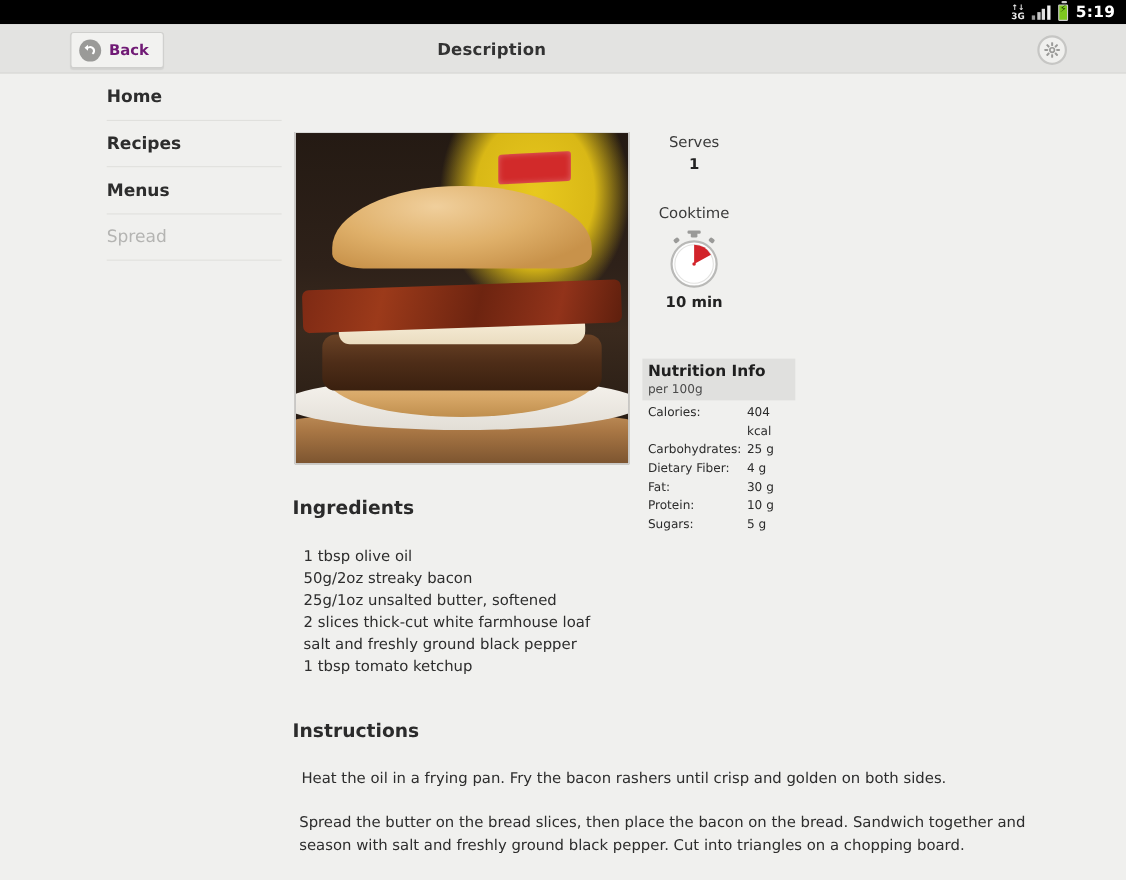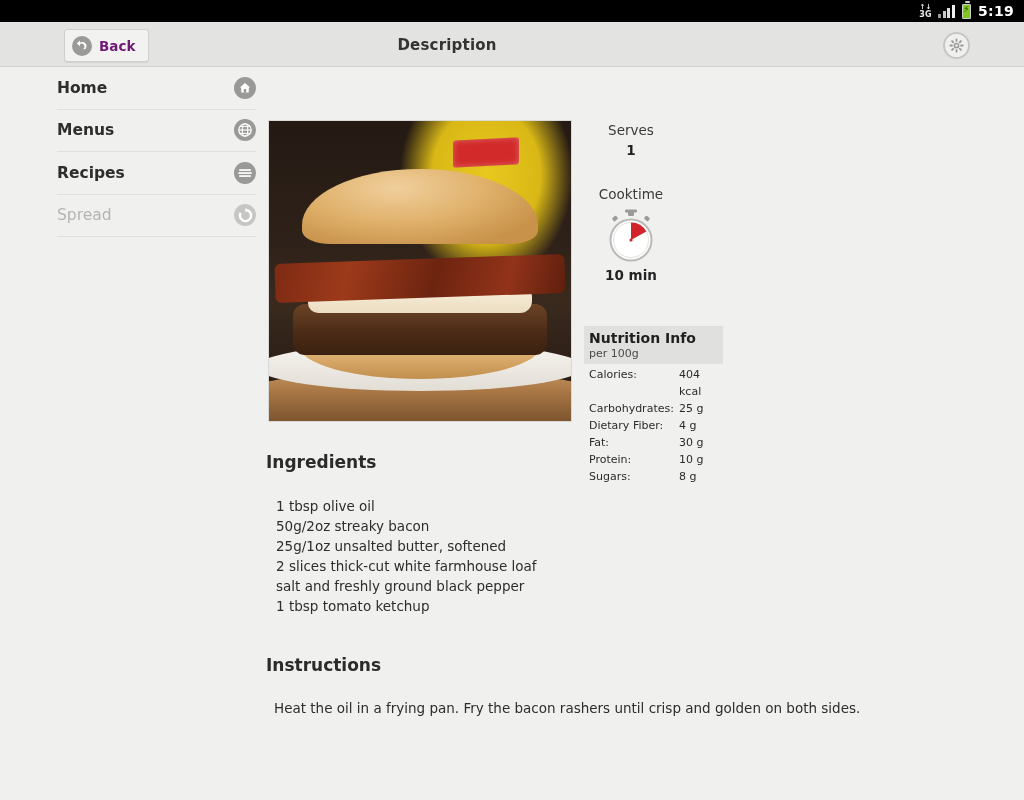--- a/index.html
+++ b/index.html
@@ -70,20 +70,21 @@
     background: #f0f0ee; border: 2px solid #c6c6c4;
     display:flex; align-items:center; justify-content:center;
     cursor: pointer;
   }
 
   
   .sidebar {
     position: absolute; left: 0; top: 67px;
     width: 256px; height: 733px;
     background: #f0f0ee;
+    padding-left: 40px;
   }
   .nav-item {
     position: relative;
     margin-left: 57px; width: 199px; height: 42.5px;
     display: flex; align-items: center; justify-content: space-between;
     border-bottom: 1px solid #e0e0dd;
     cursor: pointer;
   }
   .nav-item:first-child { border-top: 0; }
   .nav-lbl { font-size: 15.5px; font-weight: bold; color: #2d2d2d; }
@@ -223,39 +224,39 @@
     <span class="nav-lbl">Home</span>
     <span class="nav-ic">
       <svg width="14" height="14" viewBox="0 0 14 14">
         <path d="M7 2 L1.8 6.6 L3.2 6.6 L3.2 11.6 L10.8 11.6 L10.8 6.6 L12.2 6.6 Z" fill="#fff"></path>
         <rect x="5.8" y="8.0" width="2.4" height="3.6" fill="#999997"></rect>
       </svg>
     </span>
   </div>
 
   <div class="nav-item">
+    <span class="nav-lbl">Recipes</span>
+    <span class="nav-ic">
+      <svg width="16" height="14" viewBox="0 0 16 14">
+        <rect x="2.2" y="3.2" width="11.6" height="1.7" fill="#fff"></rect>
+        <rect x="1.4" y="6.2" width="13.2" height="1.7" fill="#fff"></rect>
+        <rect x="2.2" y="9.2" width="11.6" height="1.7" fill="#fff"></rect>
+      </svg>
+    </span>
+  </div>
+
+  <div class="nav-item">
     <span class="nav-lbl">Menus</span>
     <span class="nav-ic">
       <svg width="16" height="16" viewBox="0 0 16 16">
         <circle cx="8" cy="8" r="6.2" fill="none" stroke="#fff" stroke-width="1.3"></circle>
         <ellipse cx="8" cy="8" rx="2.8" ry="6.2" fill="none" stroke="#fff" stroke-width="1.1"></ellipse>
         <line x1="1.8" y1="8" x2="14.2" y2="8" stroke="#fff" stroke-width="1.1"></line>
         <line x1="2.9" y1="4.6" x2="13.1" y2="4.6" stroke="#fff" stroke-width="1"></line>
         <line x1="2.9" y1="11.4" x2="13.1" y2="11.4" stroke="#fff" stroke-width="1"></line>
-      </svg>
-    </span>
-  </div>
-
-  <div class="nav-item">
-    <span class="nav-lbl">Recipes</span>
-    <span class="nav-ic">
-      <svg width="16" height="14" viewBox="0 0 16 14">
-        <rect x="2.2" y="3.2" width="11.6" height="1.7" fill="#fff"></rect>
-        <rect x="1.4" y="6.2" width="13.2" height="1.7" fill="#fff"></rect>
-        <rect x="2.2" y="9.2" width="11.6" height="1.7" fill="#fff"></rect>
       </svg>
     </span>
   </div>
 
   <div class="nav-item disabled">
     <span class="nav-lbl">Spread</span>
     <span class="nav-ic">
       <svg width="15" height="15" viewBox="0 0 15 15">
         <path d="M7.5 1.9 A5.6 5.6 0 1 1 2.6 4.8" fill="none" stroke="#fff" stroke-width="2.4" stroke-linecap="butt"></path>
         <path d="M7.5 0.2 L7.5 4.2 L10.6 2.2 Z" fill="#fff"></path>
@@ -324,31 +325,32 @@
       <div class="nutri-row">
         <span class="k">Fat:</span>
         <span class="v">30 g</span>
       </div>
       <div class="nutri-row">
         <span class="k">Protein:</span>
         <span class="v">10 g</span>
       </div>
       <div class="nutri-row">
         <span class="k">Sugars:</span>
-        <span class="v">8 g</span>
+        <span class="v">5 g</span>
       </div>
     </div>
   </div>
 
   <h2 class="sec-head ingredients-head">Ingredients</h2>
   <div class="ing-list">
     <div class="ing-item">1 tbsp olive oil</div>
     <div class="ing-item">50g/2oz streaky bacon</div>
     <div class="ing-item">25g/1oz unsalted butter, softened</div>
     <div class="ing-item">2 slices thick-cut white farmhouse loaf</div>
     <div class="ing-item">salt and freshly ground black pepper</div>
     <div class="ing-item">1 tbsp tomato ketchup</div>
   </div>
 
   <h2 class="sec-head instructions-head">Instructions</h2>
   <p class="instr-p instr-1">Heat the oil in a frying pan. Fry the bacon rashers until crisp and golden on both sides.</p>
+  <p class="instr-p instr-2">Spread the butter on the bread slices, then place the bacon on the bread. Sandwich together and season with salt and freshly ground black pepper. Cut into triangles on a chopping board.</p>
 
 </main>
 
 </body></html>

